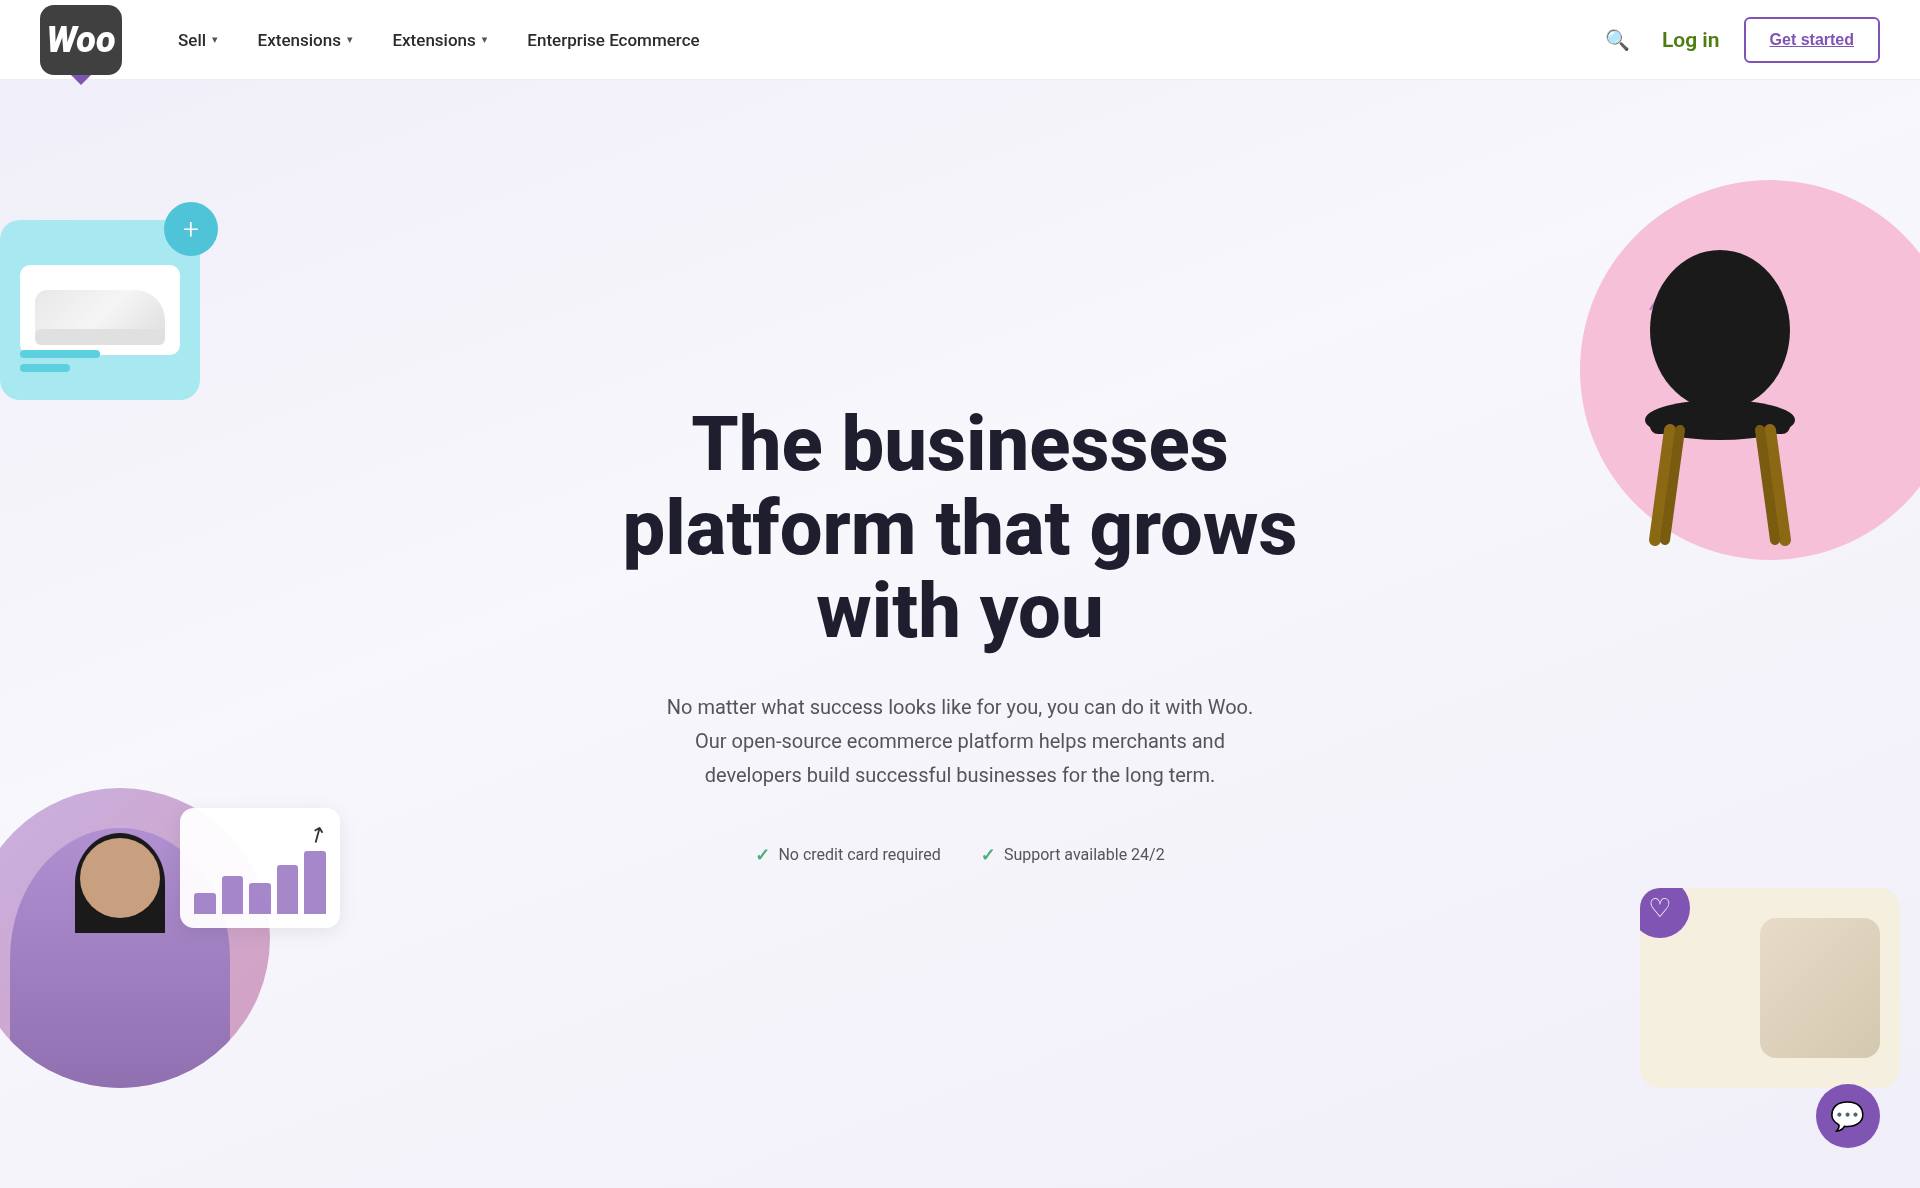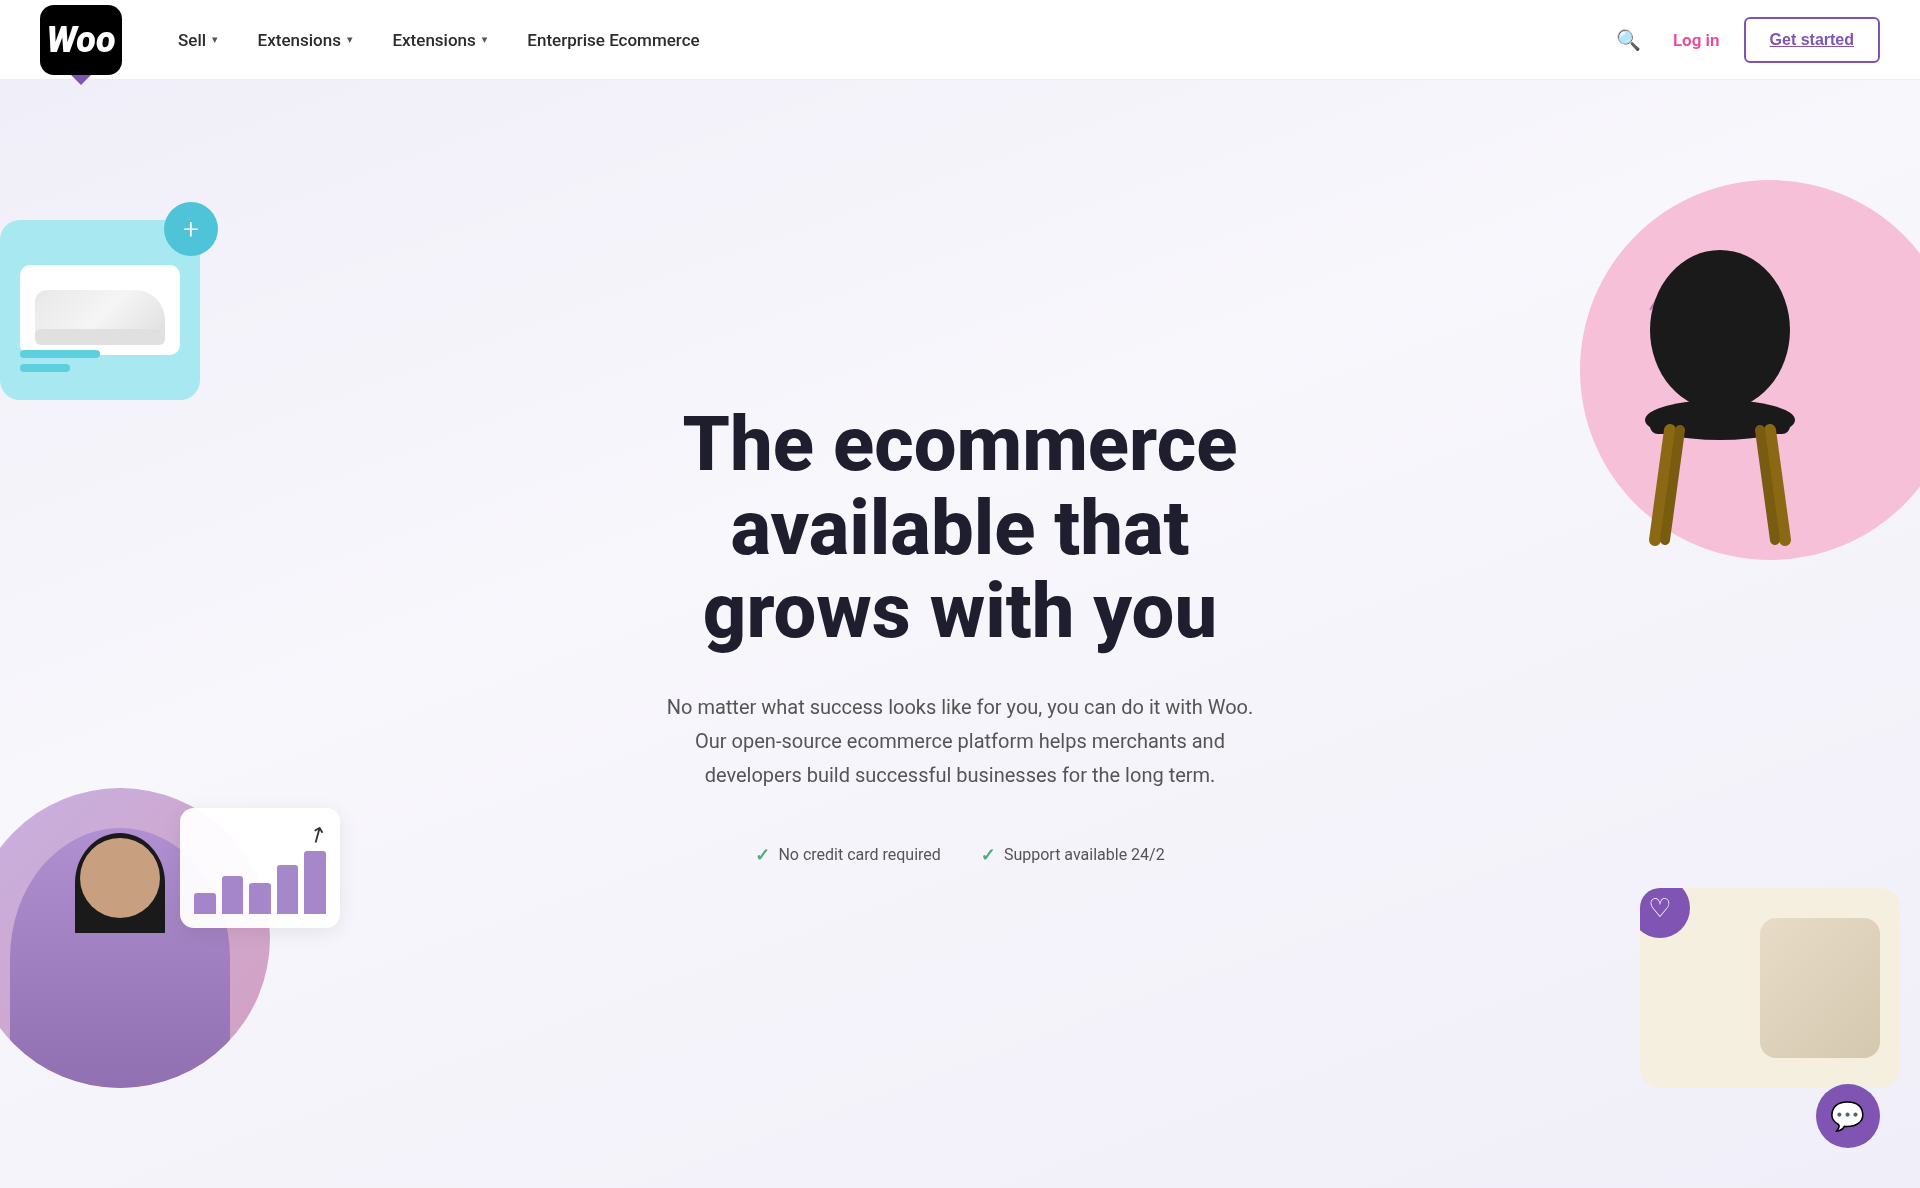--- a/index.html
+++ b/index.html
@@ -27,21 +27,21 @@
     .nav-logo {
       display: flex;
       align-items: center;
       margin-right: 40px;
       text-decoration: none;
     }
 
     .logo-box {
       width: 82px;
       height: 70px;
-      background: #000000;
+      background: #404040;
       border-radius: 14px;
       display: flex;
       align-items: center;
       justify-content: center;
       position: relative;
     }
 
     .logo-box::after {
       content: '';
       position: absolute;
@@ -102,23 +102,23 @@
       border: none;
       cursor: pointer;
       font-size: 20px;
       color: #333;
       padding: 8px;
       display: flex;
       align-items: center;
     }
 
     .login-link {
-      font-size: 17px;
+      font-size: 21px;
       font-weight: 600;
-      color: #ec4899;
+      color: #4d7c0f;
       cursor: pointer;
       text-decoration: none;
       padding: 10px 4px;
     }
 
     .get-started-btn {
       border: 2px solid #7f54b3;
       border-radius: 6px;
       background: transparent;
       color: #7f54b3;
@@ -538,21 +538,21 @@
     <div class="deco-chart-bars">
       <div class="deco-bar" style="height:30%"></div>
       <div class="deco-bar" style="height:55%"></div>
       <div class="deco-bar" style="height:45%"></div>
       <div class="deco-bar" style="height:70%"></div>
       <div class="deco-bar" style="height:90%"></div>
     </div>
   </div>
 
   <div class="hero-center">
-    <h1 class="hero-title">The ecommerce available that grows with you</h1>
+    <h1 class="hero-title">The businesses platform that grows with you</h1>
     <p class="hero-sub">No matter what success looks like for you, you can do it with Woo. Our open-source ecommerce platform helps merchants and developers build successful businesses for the long term.</p>
     <div class="hero-badges">
       <div class="badge-item">
         <span class="check-icon">✓</span>
         <span>No credit card required</span>
       </div>
       <div class="badge-item">
         <span class="check-icon">✓</span>
         <span>Support available 24/2</span>
       </div>

